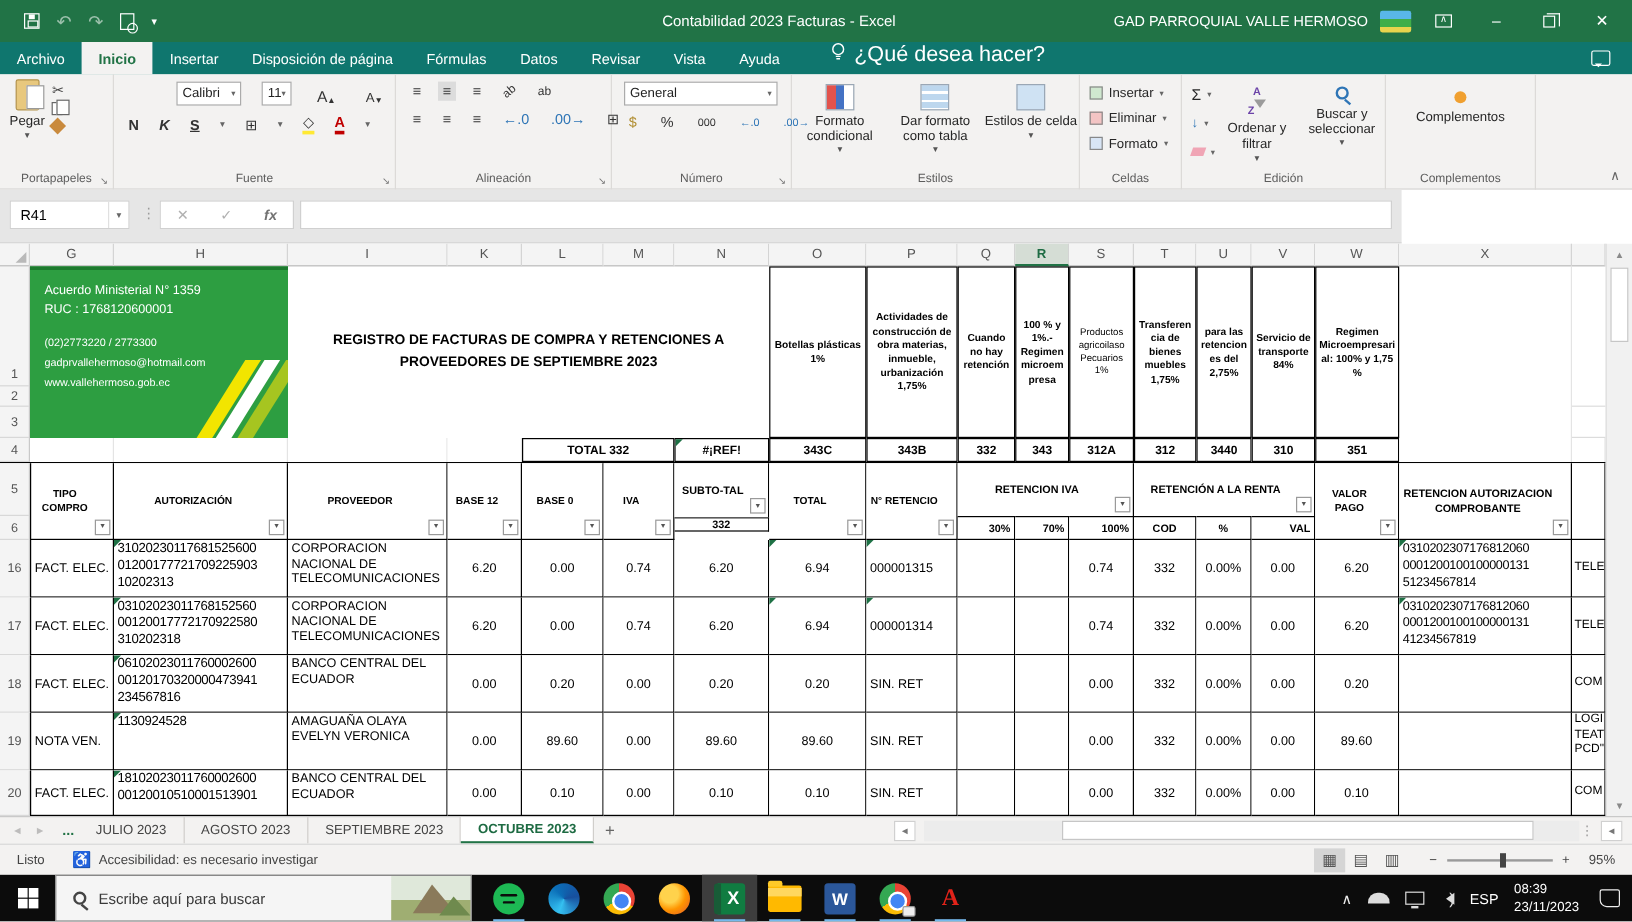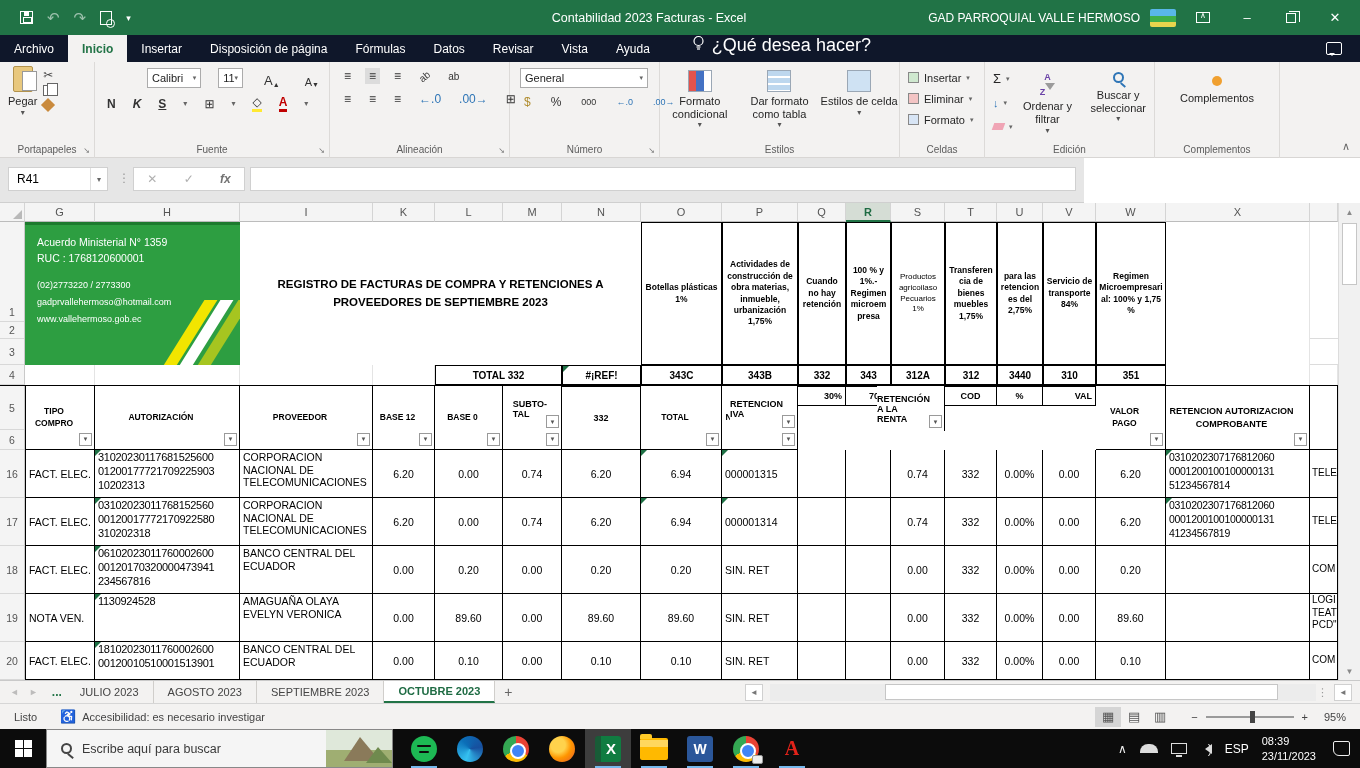--- a/index.html
+++ b/index.html
@@ -21,21 +21,21 @@
   .tb-right { display:flex; align-items:center; gap:10px; padding-right:8px; }
   .account-name { font-size:12px; white-space:nowrap; }
   .account-logo { width:26px; height:18px; border-radius:2px; background:linear-gradient(180deg,#59b7e8 0 40%,#3fae49 40% 75%,#e8d44d 75% 100%); }
   .winbtn { width:34px; height:30px; display:flex; align-items:center; justify-content:center; font-size:13px; color:#fff; }
   .restore-ic { width:10px; height:10px; border:1px solid #fff; position:relative; }
   .restore-ic::before { content:""; position:absolute; top:-3px; left:2px; width:10px; height:10px; border:1px solid #fff; border-left:none; border-bottom:none; }
   .ribopts-ic { width:14px; height:11px; border:1px solid #fff; position:relative; }
   .ribopts-ic::after { content:"∧"; position:absolute; top:-2px; left:3px; font-size:8px; }
 
   
-  .menubar { position:absolute; top:35px; left:0; width:1360px; height:27px; background:#0f172a; display:flex; align-items:stretch; color:#fff; }
+  .menubar { position:absolute; top:35px; left:0; width:1360px; height:27px; background:#0f766e; display:flex; align-items:stretch; color:#fff; }
   .mtab { padding:0 14px; font-size:12px; display:flex; align-items:center; cursor:default; white-space:nowrap; }
   .mtab.active { background:#f3f2f1; color:#217346; font-weight:bold; }
   .msearch { display:flex; gap:7px; margin-left:28px; font-size:18px; }
   .menubar .spacer { flex:1; }
   .comment-ic { width:16px; height:13px; border:1.5px solid #fff; border-radius:2px; position:relative; margin-right:18px; align-self:center; }
   .comment-ic::after { content:""; position:absolute; bottom:-5px; left:2px; border:3px solid transparent; border-top-color:#fff; }
 
   
   .ribbon { position:absolute; top:62px; left:0; width:1360px; height:96px; background:#f3f2f1; border-bottom:1px solid #d8d6d4; display:flex; }
   .grp { position:relative; border-right:1px solid #dcdad8; height:96px; padding-top:4px; }
@@ -66,21 +66,21 @@
   .edcol { display:flex; flex-direction:column; gap:3px; padding-top:2px; }
   .edbtn { display:flex; flex-direction:column; align-items:center; font-size:11px; color:#262626; line-height:1.15; text-align:center; }
   .az-ic { font-size:9px; font-weight:bold; color:#6b43a8; line-height:1; }
   .funnel { display:inline-block; width:0; height:0; border:5px solid transparent; border-top:7px solid #9b9b9b; }
   .mag-ic { width:11px; height:11px; border:2px solid #2e75b6; border-radius:50%; position:relative; }
   .mag-ic::after { content:""; position:absolute; bottom:-5px; right:-4px; width:6px; height:2px; background:#2e75b6; transform:rotate(40deg); }
   .orange-dot { width:10px; height:10px; border-radius:50%; background:#f0a030; margin-bottom:6px; }
   .collapse { position:absolute; right:10px; bottom:4px; font-size:11px; color:#666; }
 
   
-  .fbar { position:absolute; top:158px; left:0; width:1084px; height:45px; background:#e6e6e6; border-bottom:1px solid #cfcfcf; }
+  .fbar { position:absolute; top:158px; left:0; width:1168px; height:45px; background:#e6e6e6; border-bottom:1px solid #cfcfcf; }
   .namebox { position:absolute; left:8px; top:9px; width:100px; height:24px; background:#fff; border:1px solid #d0d0d0; display:flex; align-items:center; font-size:12px; padding-left:8px; justify-content:space-between; }
   .nb-dd { color:#666; font-size:9px; padding-right:6px; border-left:1px solid #e0e0e0; padding-left:6px; height:100%; display:flex; align-items:center; }
   .fb-dots { position:absolute; left:118px; top:13px; color:#9a9a9a; font-size:12px; }
   .fb-btns { position:absolute; left:133px; top:9px; width:112px; height:24px; background:#fff; border:1px solid #d0d0d0; display:flex; align-items:center; justify-content:space-around; color:#b0b0b0; font-size:12px; }
   .fb-fx { font-style:italic; color:#737373; font-weight:bold; }
   .fb-input { position:absolute; left:250px; top:9px; right:8px; height:24px; background:#fff; border:1px solid #d0d0d0; }
 
   
   .sheet { position:absolute; top:203px; left:0; width:1360px; height:477px; background:#fff; overflow:hidden; }
   .cRH{width:25px;} .cG{width:70px;} .cH{width:145px;} .cI{width:133px;} .cK{width:62px;} .cL{width:68px;}
@@ -118,21 +118,21 @@
   .b1y { flex-shrink:0; display:flex; flex-direction:column; justify-content:flex-end; }
   .b1y div { border-bottom:1px solid #dcdcdc; }
   
   .band4 { display:flex; height:20px; }
   .b4box { border:1.5px solid #000; font-weight:bold; font-size:10px; display:flex; align-items:center; justify-content:center; flex-shrink:0; position:relative; background:#fff; }
   
   .hband { display:flex; height:65px; border-top:1px solid #000; }
   .hrh { width:25px; flex-shrink:0; display:flex; flex-direction:column; background:#f4f4f4; border-right:1px solid #c9c9c9; }
   .hrh div { font-size:10.5px; color:#555; display:flex; align-items:center; justify-content:center; border-bottom:1px solid #d8d8d8; }
   .hcell { position:relative; border-right:1px solid #000; border-bottom:1px solid #000; border-left:none; background:#fff; font-weight:bold; font-size:8.5px; display:flex; align-items:center; justify-content:center; text-align:center; line-height:1.4; flex-shrink:0; padding:2px 14px 2px 2px; }
-  .hgrp { display:flex; flex-direction:row; flex-shrink:0;justify-content:flex-end; }
+  .hgrp { display:flex; flex-direction:column; flex-shrink:0; }
   .hgrp-top { position:relative; height:45px; border-right:1px solid #000; background:#fff; font-weight:bold; font-size:9px; display:flex; align-items:center; justify-content:center; padding-right:14px; }
   .hgrp-bot { display:flex; height:20px; }
   .hsub { border-right:1px solid #000; border-bottom:1px solid #000; border-top:1px solid #000; background:#fff; font-weight:bold; font-size:9px; display:flex; align-items:center; flex-shrink:0; padding:0 3px; }
   .hsub.r { justify-content:flex-end; }
   .hsub.c { justify-content:center; }
   .flt { position:absolute; right:2px; bottom:3px; width:13px; height:13px; background:#fff; border:1px solid #9a9a9a; display:flex; align-items:center; justify-content:center; }
   .flt i { font-style:normal; font-size:6px; color:#555; }
   .firstcol { border-left:1px solid #000; }
   
   .drow { display:flex; height:48px; }

